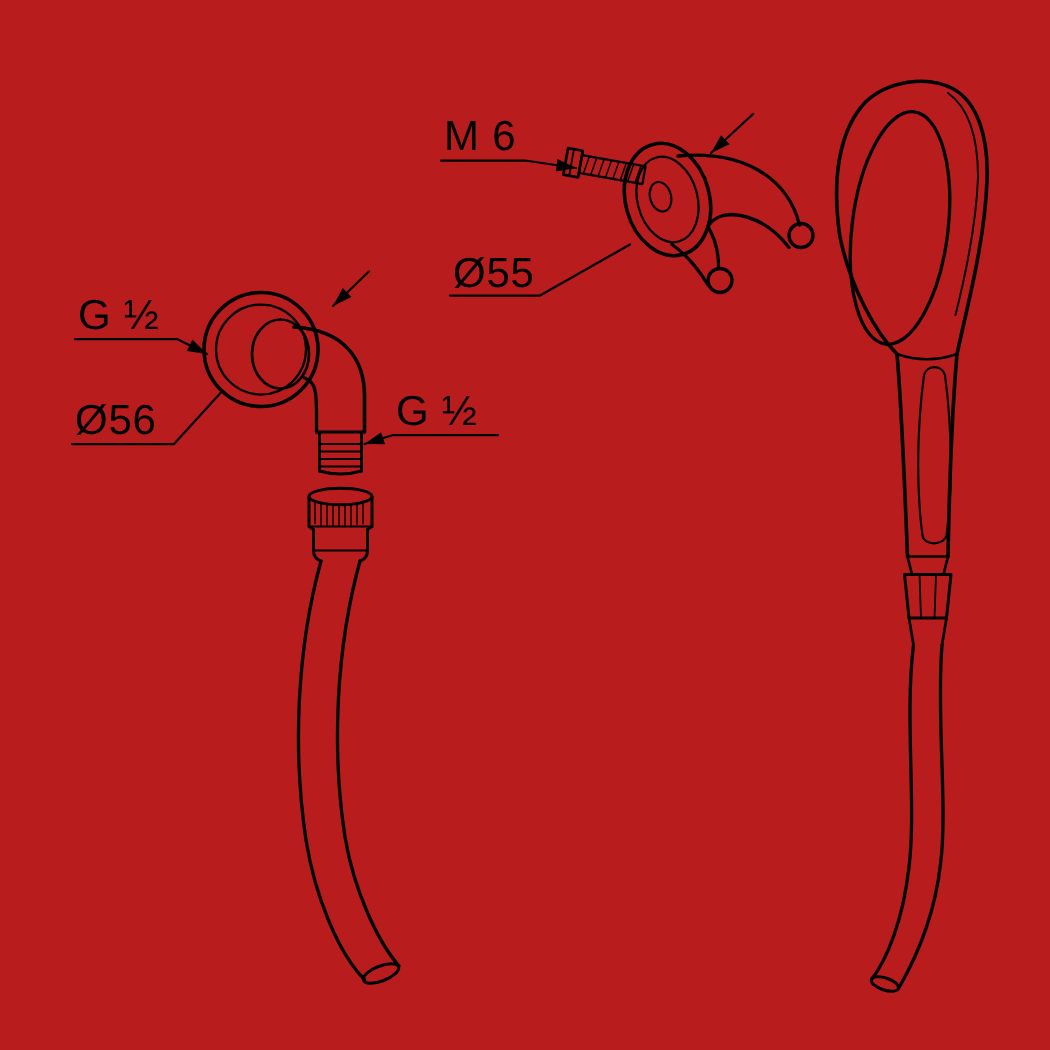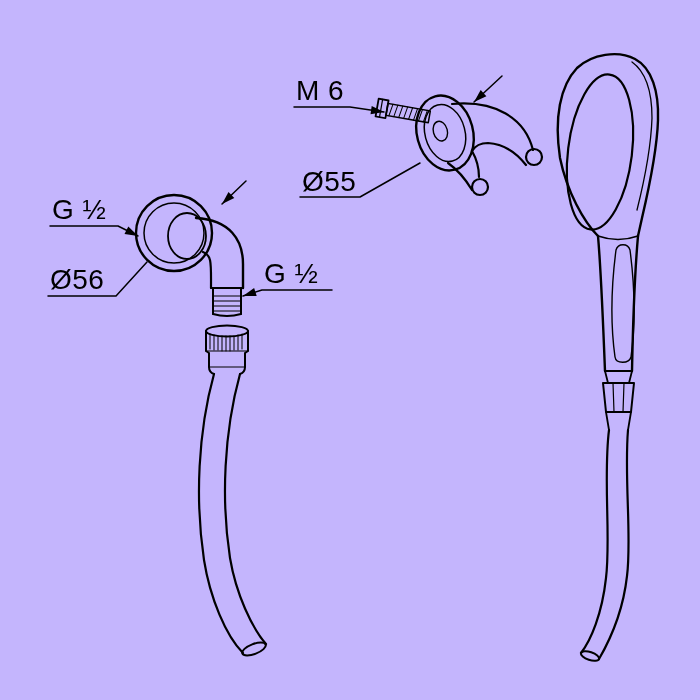--- a/index.html
+++ b/index.html
@@ -5,21 +5,21 @@
   html, body {
     margin: 0;
     padding: 0;
     background: #ffffff;
     font-family: "Liberation Sans", sans-serif;
   }
   .stage {
     position: relative;
     width: 700px;
     height: 700px;
-    background: #c4b5fd;
+    background: #b91c1c;
     overflow: hidden;
   }
   svg { display: block; }
   text {
     font-family: "Liberation Sans", sans-serif;
     font-size: 28px;
     letter-spacing: 0.5px;
   }
 </style>
 </head>

